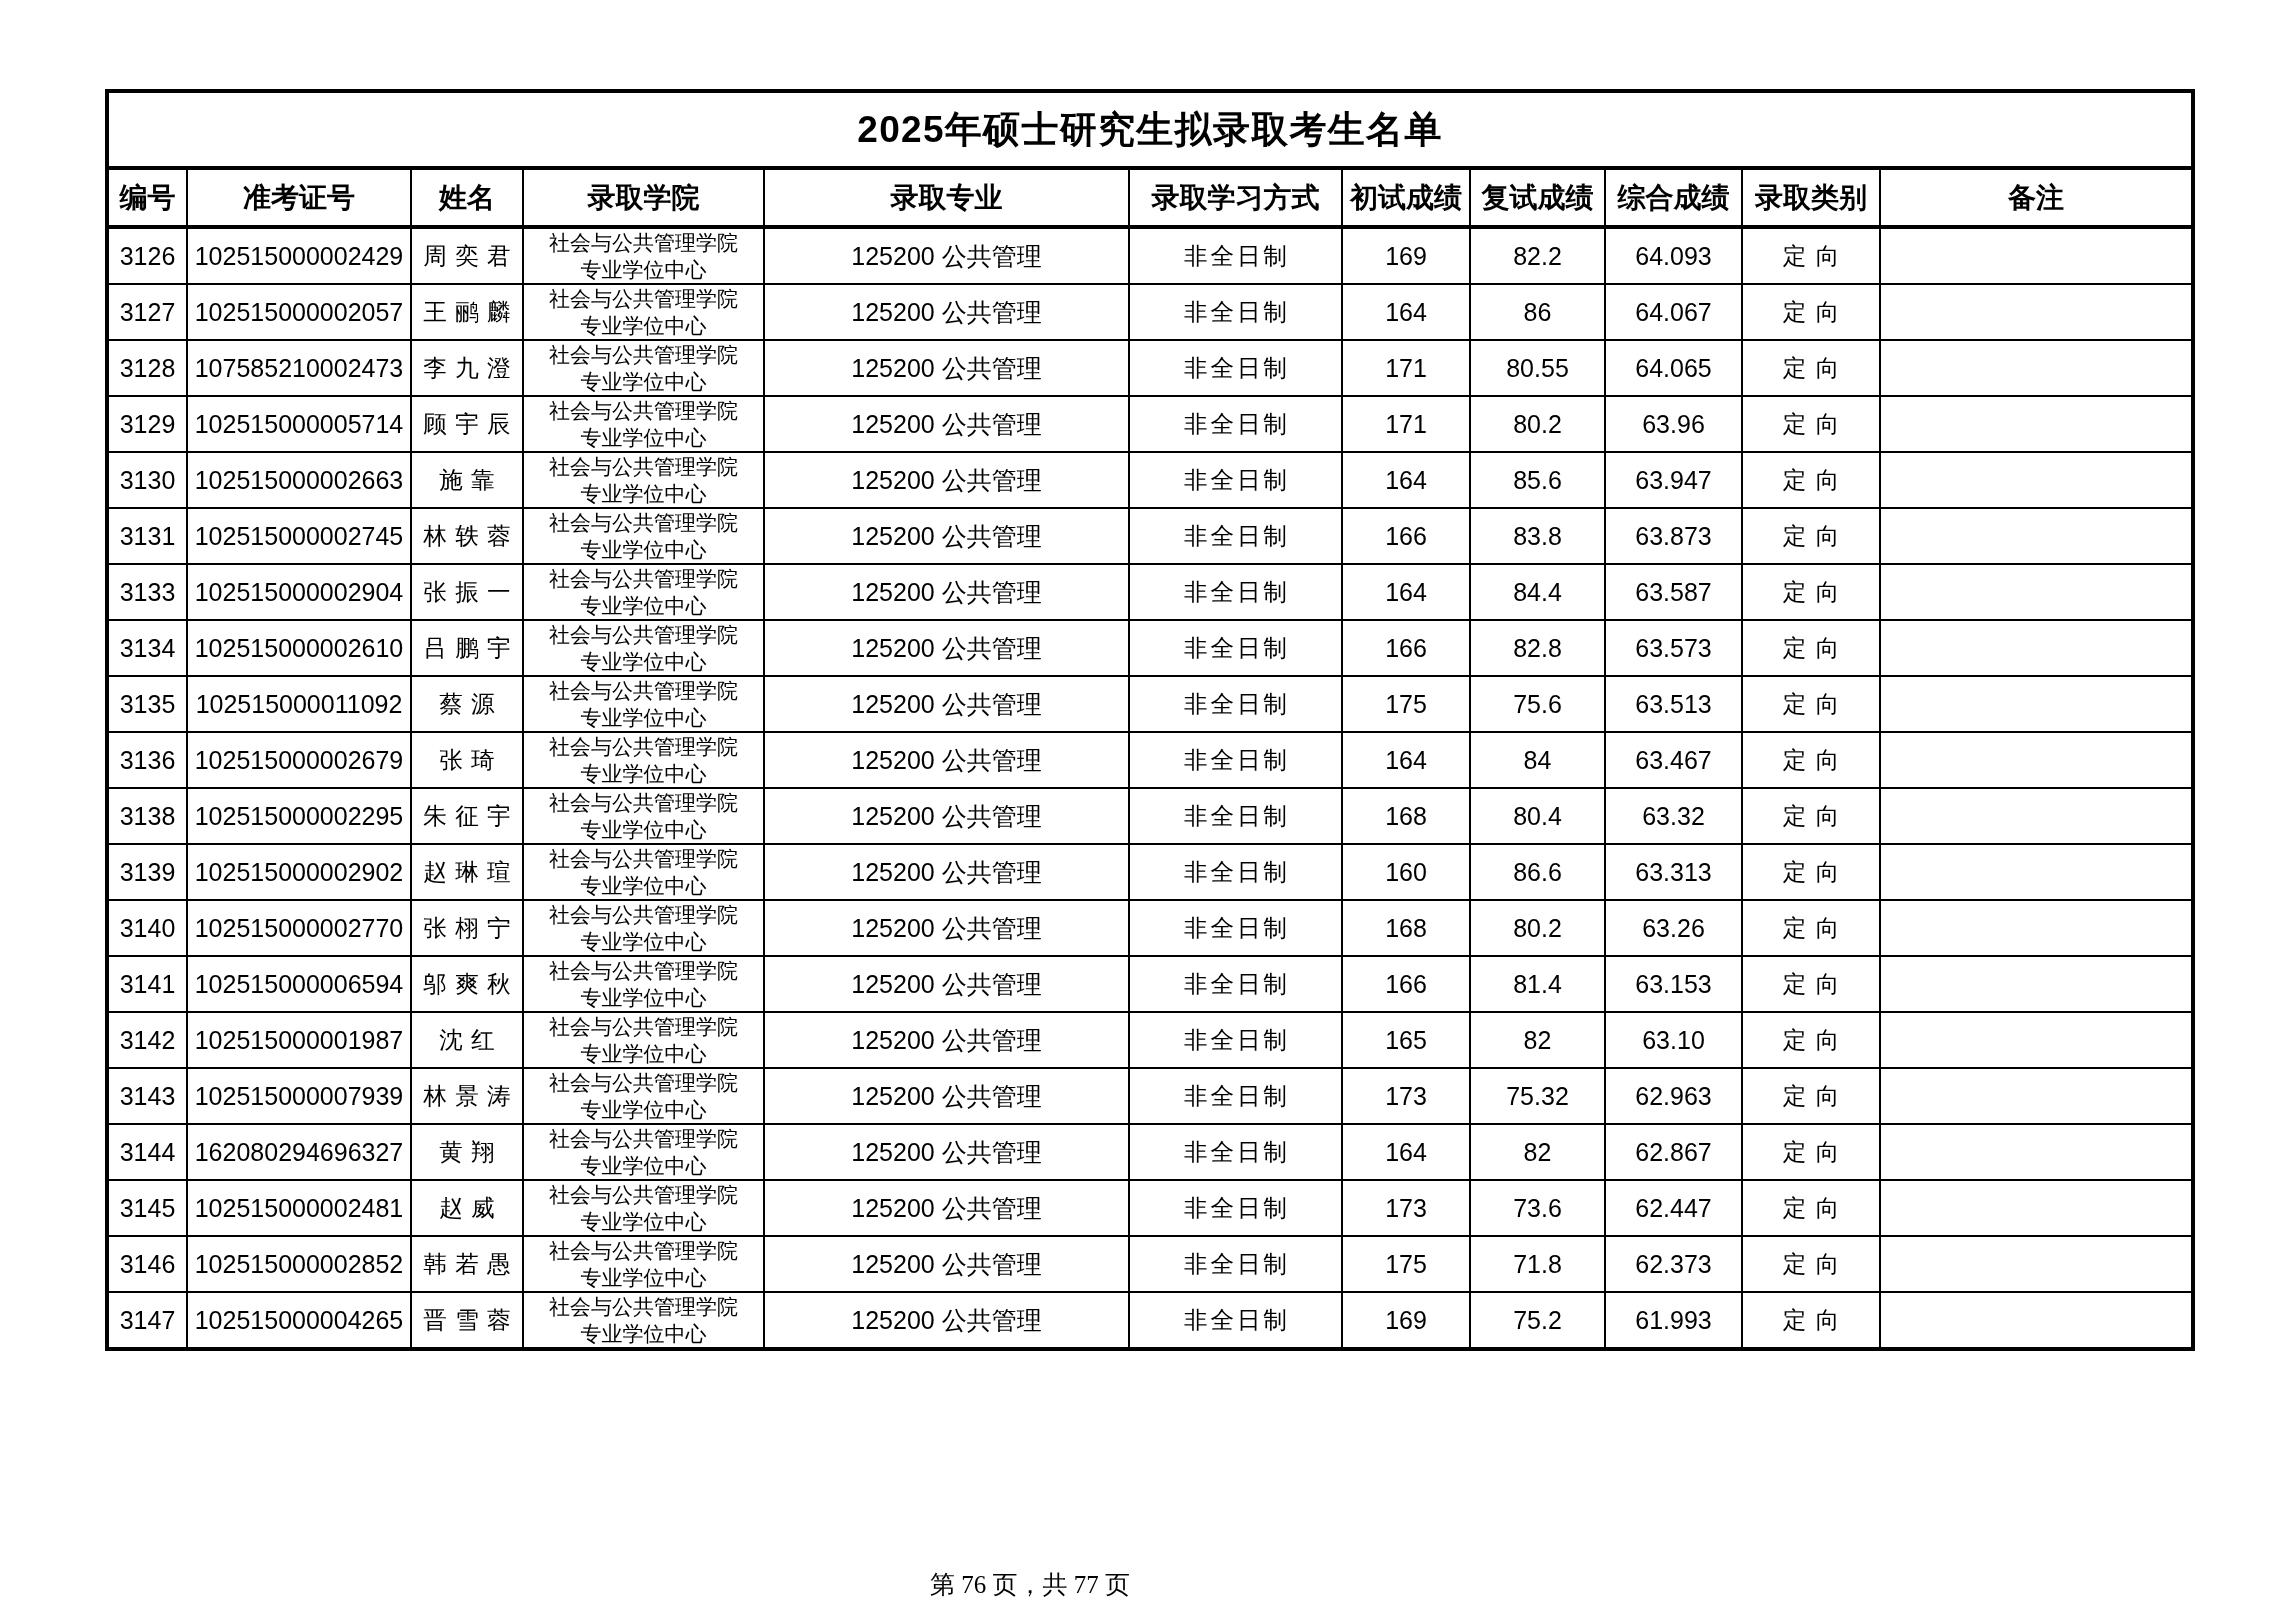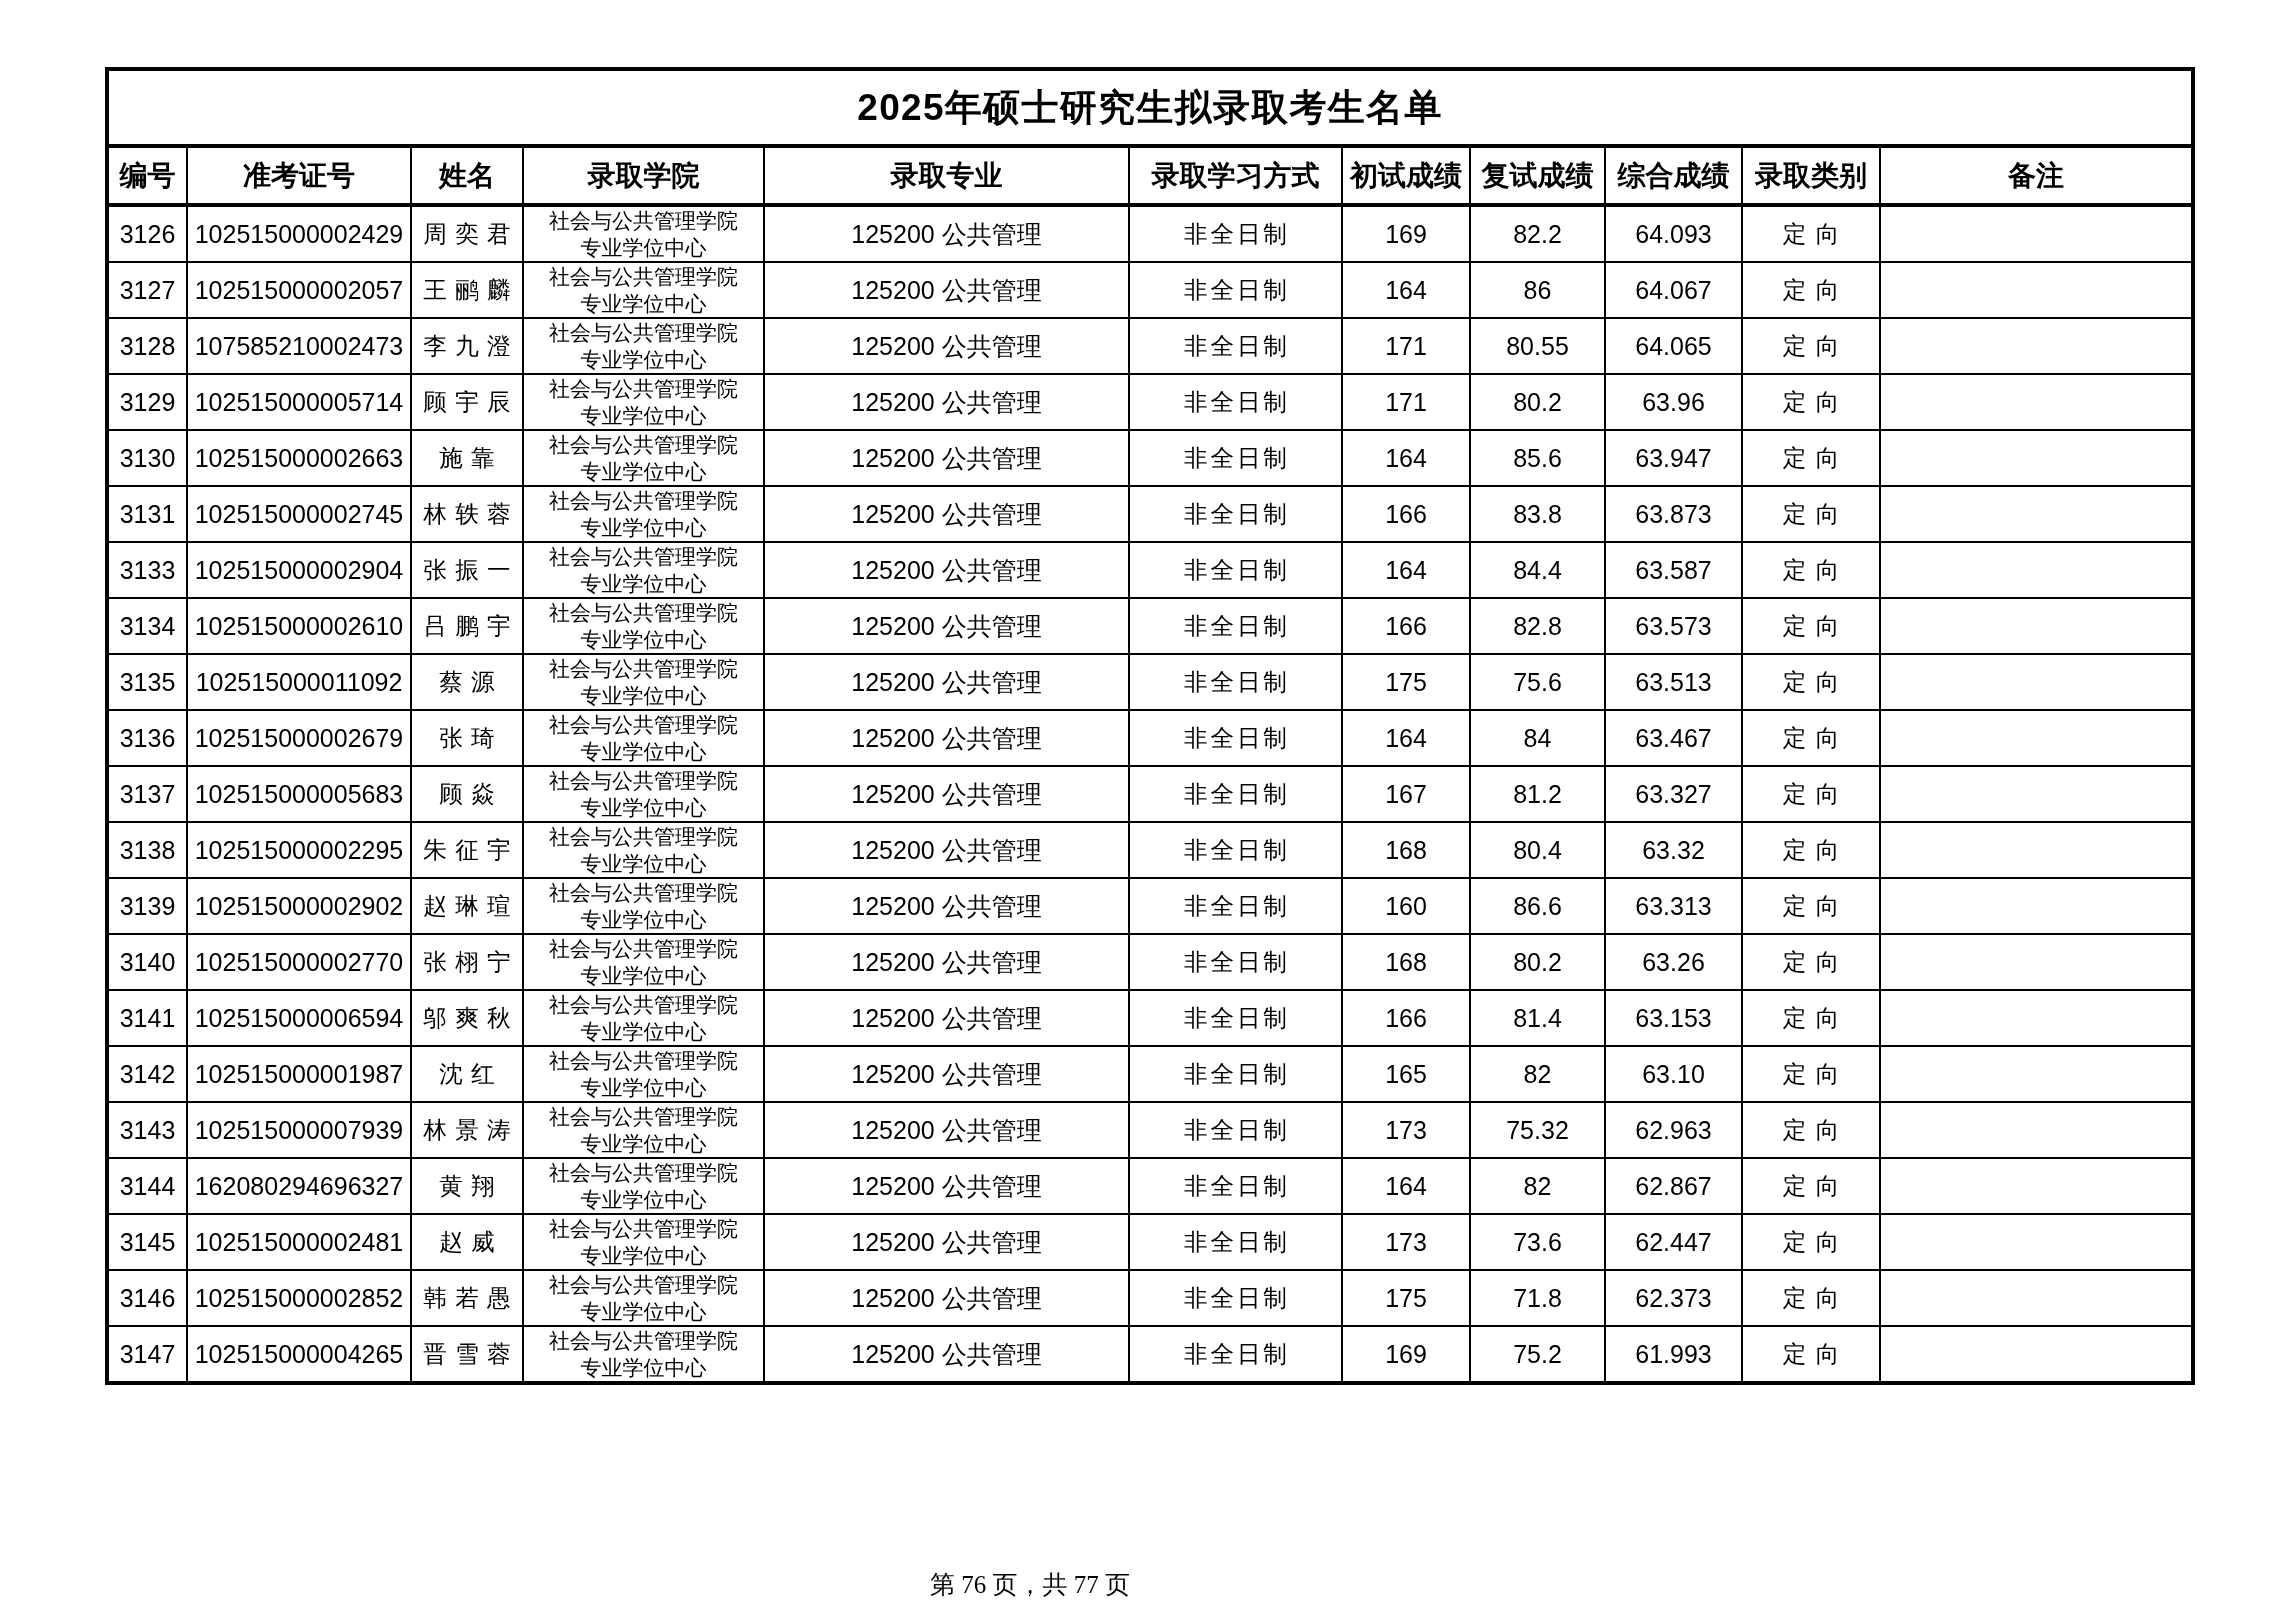--- a/index.html
+++ b/index.html
@@ -11,21 +11,21 @@
     width: 2295px;
     height: 1623px;
     position: relative;
     color: #000000;
     font-family: "Liberation Serif", serif;
   }
 
   .sheet-table {
     position: absolute;
     left: 105px;
-    top: 67px;
+    top: 89px;
     width: 2087px;
     border-collapse: collapse;
     table-layout: fixed;
     border: 4.6px solid #000;
     padding-left: 8px;
   }
 
   .sheet-table td, .sheet-table th {
     border-top: 2.6px solid #000;
     border-bottom: 2.6px solid #000;
@@ -294,36 +294,20 @@
         </td>
         <td class="col-major">125200 公共管理</td>
         <td class="col-mode">非全日制</td>
         <td class="col-initial">164</td>
         <td class="col-retest">84</td>
         <td class="col-overall">63.467</td>
         <td class="col-category">定向</td>
         <td class="col-remarks"></td>
       </tr>
       <tr>
-        <td class="col-index">3137</td>
-        <td class="col-ticket">102515000005683</td>
-        <td class="col-name">顾焱</td>
-        <td class="col-college">
-          <div>社会与公共管理学院</div>
-          <div>专业学位中心</div>
-        </td>
-        <td class="col-major">125200 公共管理</td>
-        <td class="col-mode">非全日制</td>
-        <td class="col-initial">167</td>
-        <td class="col-retest">81.2</td>
-        <td class="col-overall">63.327</td>
-        <td class="col-category">定向</td>
-        <td class="col-remarks"></td>
-      </tr>
-      <tr>
         <td class="col-index">3138</td>
         <td class="col-ticket">102515000002295</td>
         <td class="col-name">朱征宇</td>
         <td class="col-college">
           <div>社会与公共管理学院</div>
           <div>专业学位中心</div>
         </td>
         <td class="col-major">125200 公共管理</td>
         <td class="col-mode">非全日制</td>
         <td class="col-initial">168</td>

